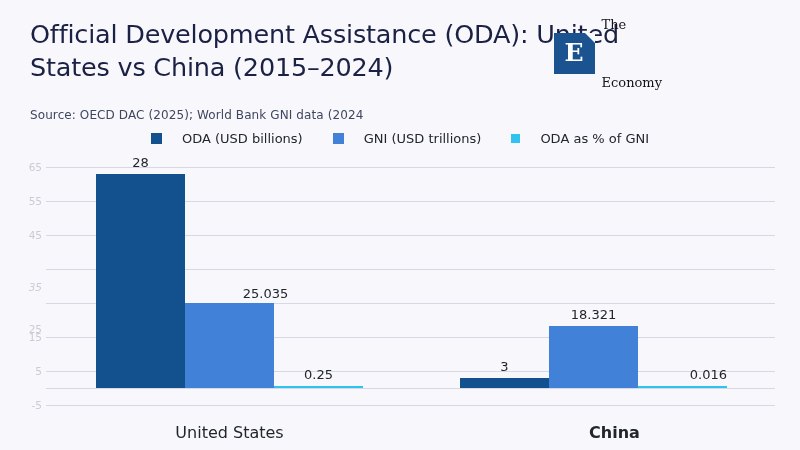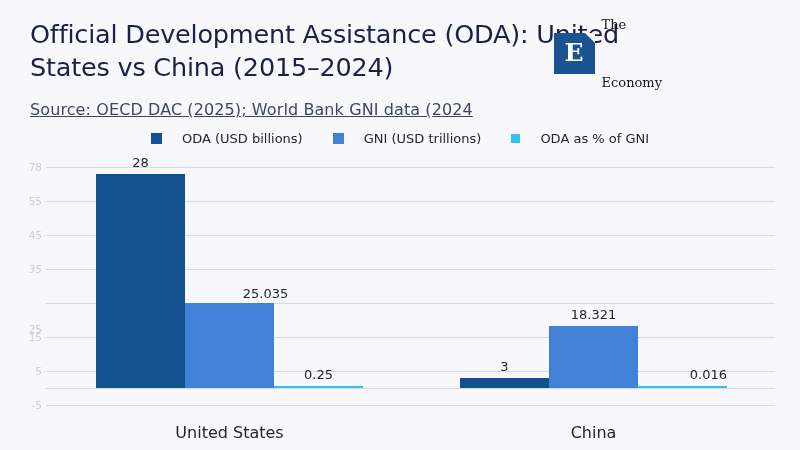--- a/index.html
+++ b/index.html
@@ -34,26 +34,25 @@
     width: 625px;
     font-size: 25.5px;
     line-height: 33px;
     font-weight: 400;
     color: #1b2144;
     letter-spacing: -0.2px;
   }
   #source {
     position: absolute;
     left: 30px;
-    top: 100px;
-    font-size: 16px;
+    top: 108px;
+    font-size: 12px;
     color: #3f4660;
     letter-spacing: 0.1px;
     white-space: nowrap;
-    text-decoration: underline;
   }
 
   
   #logo {
     position: absolute;
     right: 22px;
     top: 18px;
     display: flex;
     align-items: center;
     gap: 7px;
@@ -177,27 +176,27 @@
     background: #d5d9e3;
   }
 </style>
 </head>
 <body>
 
 <div id="page">
 
   <div id="plot">
       <div class="gridline" style="top: 167px;"></div>
-      <div class="ytick" style="top: 167px;">78</div>
+      <div class="ytick" style="top: 167px;">65</div>
       <div class="gridline" style="top: 201px;"></div>
       <div class="ytick" style="top: 201px;">55</div>
       <div class="gridline" style="top: 235px;"></div>
       <div class="ytick" style="top: 235px;">45</div>
       <div class="gridline" style="top: 269px;"></div>
-      <div class="ytick" style="top: 269px; font-style: italic;">35</div>
+      <div class="ytick" style="top: 287px; font-style: italic;">35</div>
       <div class="gridline" style="top: 303px;"></div>
       <div class="ytick" style="top: 301px; margin-top: 28px;">25</div>
       <div class="gridline" style="top: 337px;"></div>
       <div class="ytick" style="top: 337px;">15</div>
       <div class="gridline" style="top: 371px;"></div>
       <div class="ytick" style="top: 371px;">5</div>
       <div class="gridline" style="top: 405px;"></div>
       <div class="ytick" style="top: 405px;">-5</div>
       <div class="bar" style="left: 96px; width: 89px; top: 173.8px; height: 214.2px; background: rgb(19, 81, 142);"></div>
       <div class="bar-label" style="left: 96px; width: 89px; top: 169.8px;">28</div>
@@ -205,21 +204,21 @@
       <div class="bar-label" style="left: 185px; width: 89px; top: 301px; margin-left: 36px;">25.035</div>
       <div class="bar" style="left: 274px; width: 89px; top: 386px; height: 2px; background: rgb(49, 195, 240);"></div>
       <div class="bar-label" style="left: 274px; width: 89px; top: 382px;">0.25</div>
       <div class="xlabel" style="left: 96px; width: 267px; top: 423px;">United States</div>
       <div class="bar" style="left: 460px; width: 89px; top: 377.8px; height: 10.2px; background: rgb(19, 81, 142);"></div>
       <div class="bar-label" style="left: 460px; width: 89px; top: 373.8px;">3</div>
       <div class="bar" style="left: 549px; width: 89px; top: 325.709px; height: 62.2914px; background: rgb(66, 129, 216);"></div>
       <div class="bar-label" style="left: 549px; width: 89px; top: 321.709px;">18.321</div>
       <div class="bar" style="left: 638px; width: 89px; top: 386px; height: 2px; background: rgb(49, 195, 240);"></div>
       <div class="bar-label" style="left: 638px; width: 89px; top: 382px; text-align: right;">0.016</div>
-      <div class="xlabel" style="left: 460px; width: 267px; top: 423px;">China</div>
+      <div class="xlabel" style="left: 481px; width: 267px; top: 423px; font-weight: bold;">China</div>
       <div class="baseline" style="top: 388px;"></div>
     </div>
 
   <div id="header">
     <div id="title">Official Development Assistance (ODA): United States vs China (2015–2024)</div>
     <div id="source">Source: OECD DAC (2025); World Bank GNI data (2024</div>
 
     <div id="logo">
       <span id="logo-mark">
         <span class="mark-e">E</span>

